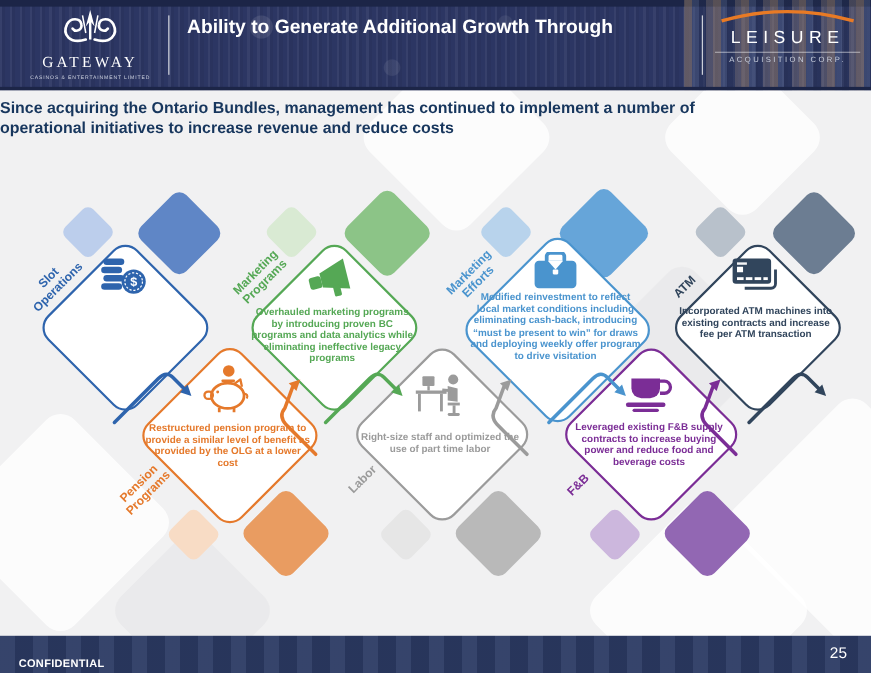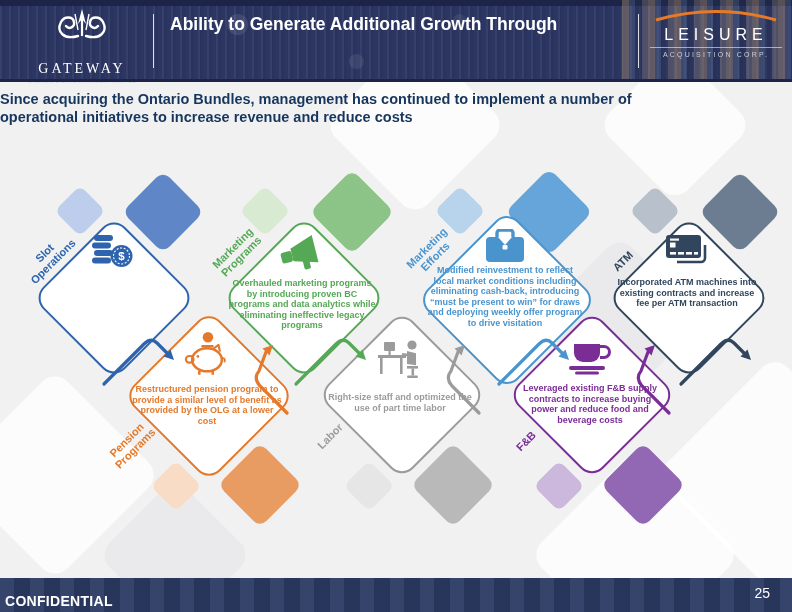--- a/index.html
+++ b/index.html
@@ -15,21 +15,21 @@
             repeating-linear-gradient(90deg, rgba(255,255,255,0.05) 0 2px, rgba(0,0,0,0.05) 2px 5px, rgba(255,255,255,0.0) 5px 9px),
             radial-gradient(circle at 30% 30%, rgba(255,255,255,0.10) 0 10px, rgba(255,255,255,0) 11px),
             radial-gradient(circle at 45% 75%, rgba(255,255,255,0.08) 0 7px, rgba(255,255,255,0) 8px),
             radial-gradient(circle at 58% 25%, rgba(255,255,255,0.07) 0 6px, rgba(255,255,255,0) 7px);}
   .header::before{content:"";position:absolute;left:0;top:0;width:100%;height:6px;background:#1c2547;}
   .header::after{content:"";position:absolute;left:0;bottom:0;width:100%;height:3px;background:#1c2547;}
   .header-photo{position:absolute;right:0;top:0;width:170px;height:82px;opacity:.8;
      background:repeating-linear-gradient(90deg, rgba(193,156,112,0.45) 0 7px, rgba(96,114,150,0.40) 7px 13px,
                 rgba(36,46,78,0.45) 13px 20px, rgba(170,150,130,0.35) 20px 26px);}
   .gw{position:absolute;left:18px;top:8px;width:128px;text-align:center;color:#fff;}
-  .gw-name{font-family:"Liberation Serif","DejaVu Serif",serif;font-size:14px;letter-spacing:3px;margin-top:13px;}
+  .gw-name{font-family:"Liberation Serif","DejaVu Serif",serif;font-size:14px;letter-spacing:3px;margin-top:1px;}
   .gw-tag{font-size:4.6px;letter-spacing:0.8px;color:#cdd2e0;margin-top:2px;}
   .vdiv{position:absolute;top:14px;width:1px;height:54px;background:rgba(255,255,255,0.85);}
   .title{position:absolute;left:170px;top:14px;width:455px;color:#fff;font-weight:bold;
          font-size:17.5px;line-height:1.22;}
   .leisure{position:absolute;left:650px;top:8px;width:132px;text-align:center;color:#fff;}
   .leisure-name{font-size:16px;letter-spacing:5px;font-weight:400;margin-top:0px;}
   .leisure-sub{font-size:7px;letter-spacing:2.2px;color:#c7cddb;border-top:1px solid rgba(255,255,255,0.55);
                margin-top:3px;padding-top:3px;}
   
   .subtitle{position:absolute;left:0;top:91px;width:792px;color:#17365d;
@@ -39,21 +39,21 @@
   .deco{position:absolute;transform:rotate(45deg);border-radius:9px;}
   .deco.small{border-radius:7px;}
   .dlabel{position:absolute;width:92px;transform:rotate(-45deg);text-align:center;font-weight:bold;
           font-size:11px;line-height:1.12;white-space:pre-line;}
   .dicon{position:absolute;width:48px;height:48px;display:flex;align-items:flex-start;justify-content:center;}
   .dtext{position:absolute;text-align:center;font-weight:bold;font-size:9px;line-height:1.18;}
   .arrows{position:absolute;left:0;top:0;}
   
   .footer{position:absolute;left:0;top:578px;width:792px;height:34px;background:#2b3a63;
           background-image:repeating-linear-gradient(90deg, rgba(255,255,255,0.05) 0 14px, rgba(0,0,0,0.08) 14px 30px);}
-  .conf{position:absolute;left:5px;bottom:3px;color:#fff;font-weight:bold;font-size:14px;letter-spacing:0.3px;}
+  .conf{position:absolute;left:17px;bottom:3px;color:#fff;font-weight:bold;font-size:10px;letter-spacing:0.3px;}
   .pageno{position:absolute;right:22px;top:7px;color:#fff;font-size:14px;}
 </style>
 </head>
 <body>
 
 <div class="slide">
 
   <div class="wm white" style="left:-20px;top:400px;width:150px;height:150px;"></div>
   <div class="wm white" style="left:350px;top:60px;width:130px;height:130px;"></div>
   <div class="wm gray" style="left:560px;top:260px;width:120px;height:120px;"></div>

